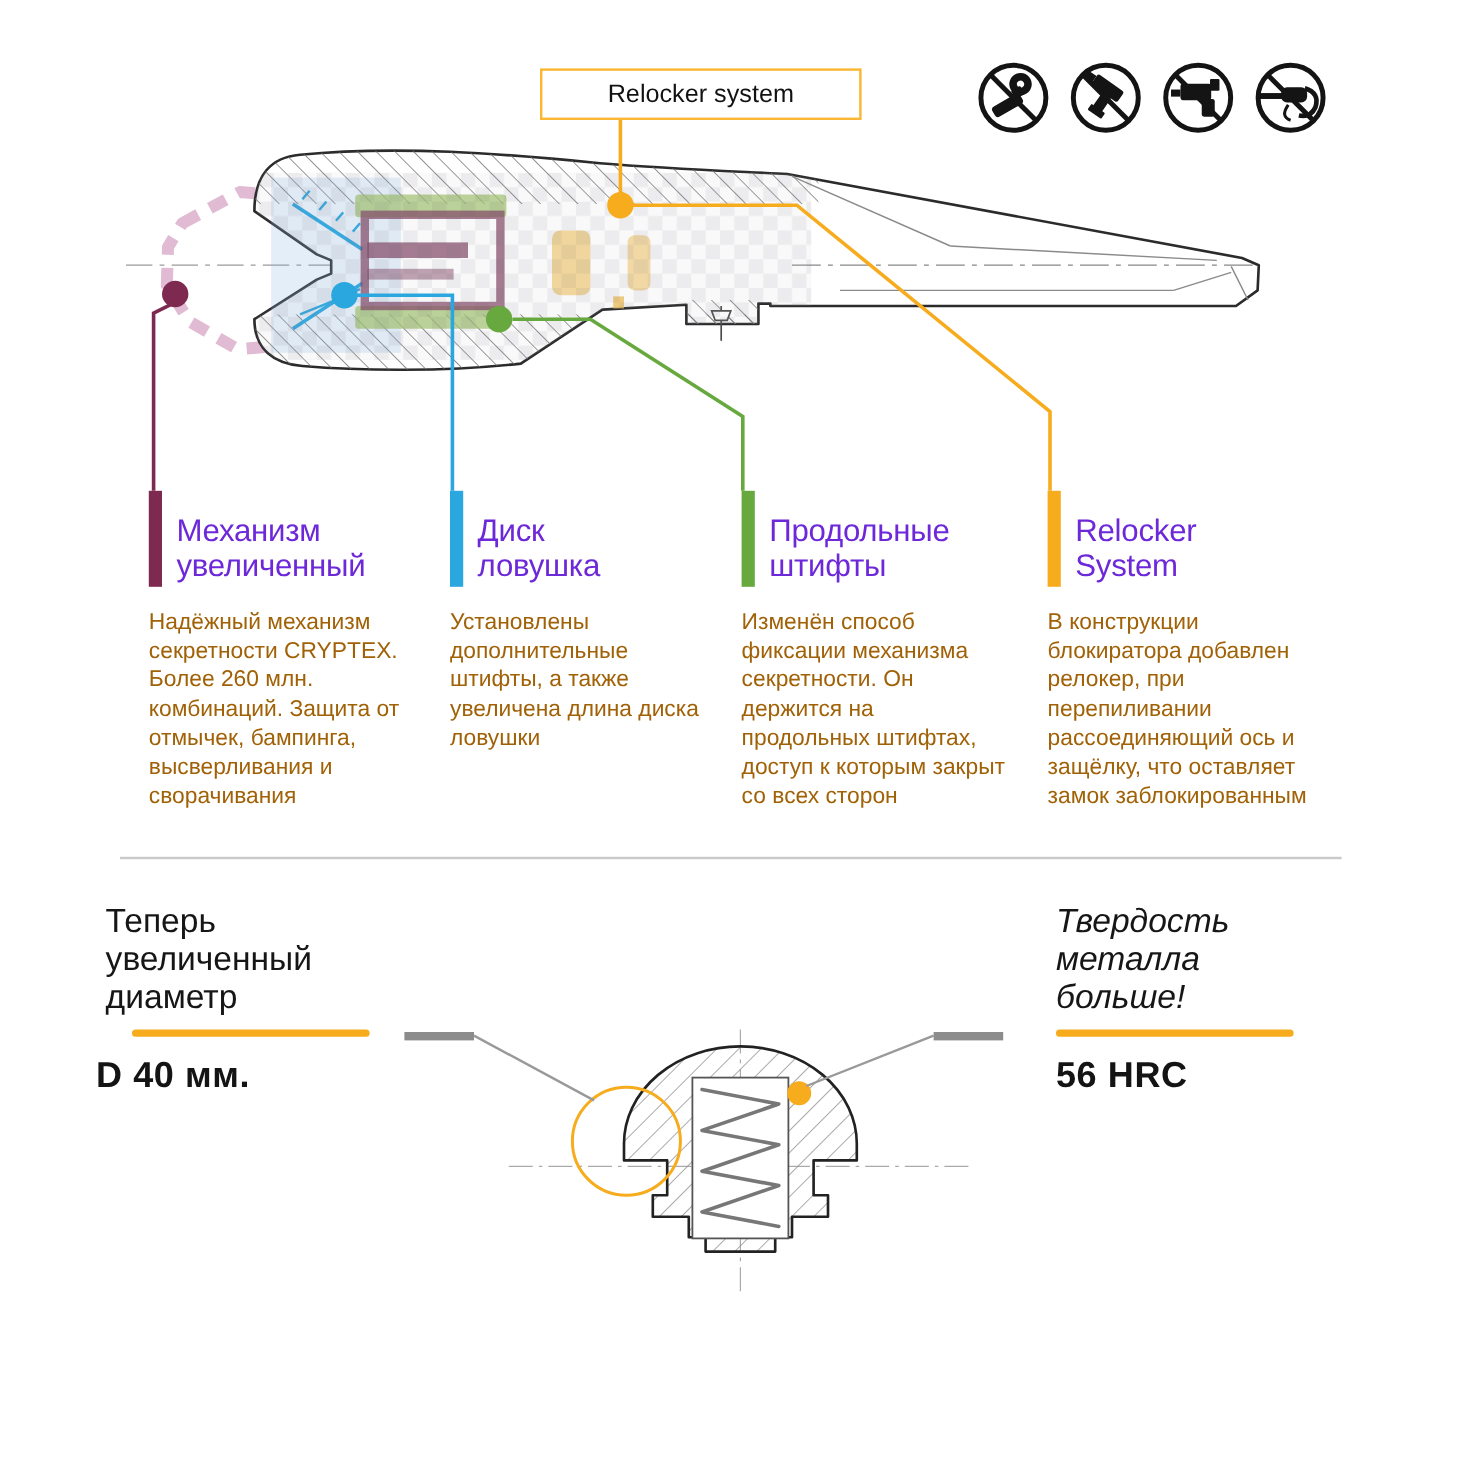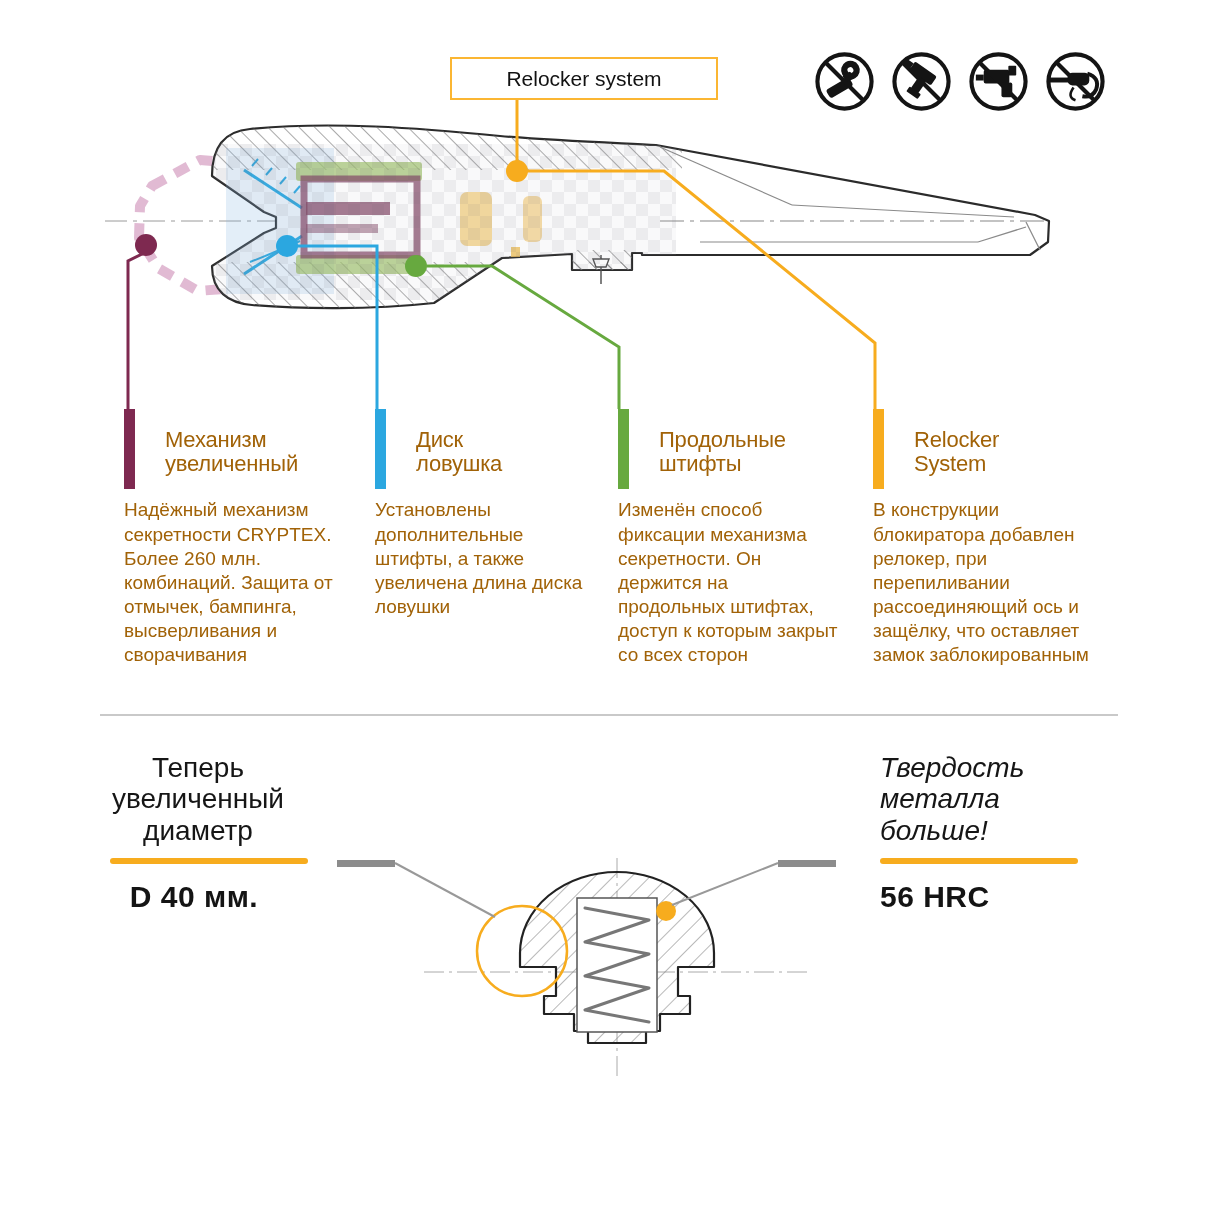--- a/index.html
+++ b/index.html
@@ -13,36 +13,36 @@
 
   
   .icons-row{position:absolute;left:813px;top:50px;display:flex;gap:14px;}
   .icons-row svg{display:block;}
 
   
   .lock-svg{position:absolute;left:0;top:0;width:1217px;height:500px;}
 
   
   .col{position:absolute;top:428px;}
-  .col .ttl{font-size:22px;line-height:1.1;color:#a16207;margin-left:41px;letter-spacing:-0.2px;}
+  .col .ttl{font-size:26px;line-height:1.1;color:#6d28d9;margin-left:23px;letter-spacing:-0.2px;}
   .col .bdy{margin-top:22px;font-size:19px;line-height:1.27;color:#a16207;}
   .col1{left:124px;width:214px;}
   .col2{left:375px;width:208px;}
   .col3{left:618px;width:220px;}
   .col4{left:873px;width:222px;}
 
   .divider{position:absolute;left:100px;top:714px;width:1018px;height:2px;background:#c9c9c9;}
 
   
   .bl{position:absolute;top:752px;}
   .bl .head{font-size:28px;line-height:1.12;color:#161616;}
   .bl .rule{height:6px;border-radius:3px;margin-top:12px;}
   .bl .val{margin-top:16px;font-size:30px;font-weight:bold;color:#141414;letter-spacing:0.5px;}
   .bl .txt{margin-top:26px;font-size:19px;line-height:1.42;color:#2a2a2a;}
-  .bottom-left{left:80px;width:228px;text-align:center;}
+  .bottom-left{left:80px;width:228px;text-align:left;}
   .bottom-left .head{margin-left:auto;width:220px;}
   .bottom-left .rule{width:198px;margin-left:auto;}
   .bottom-right{left:880px;width:238px;text-align:left;}
   .bottom-right .head{width:190px;font-style:italic;}
   .bottom-right .rule{width:198px;}
 
   .pin-svg{position:absolute;left:330px;top:843px;width:510px;height:240px;}
 </style>
 </head>
 <body>

